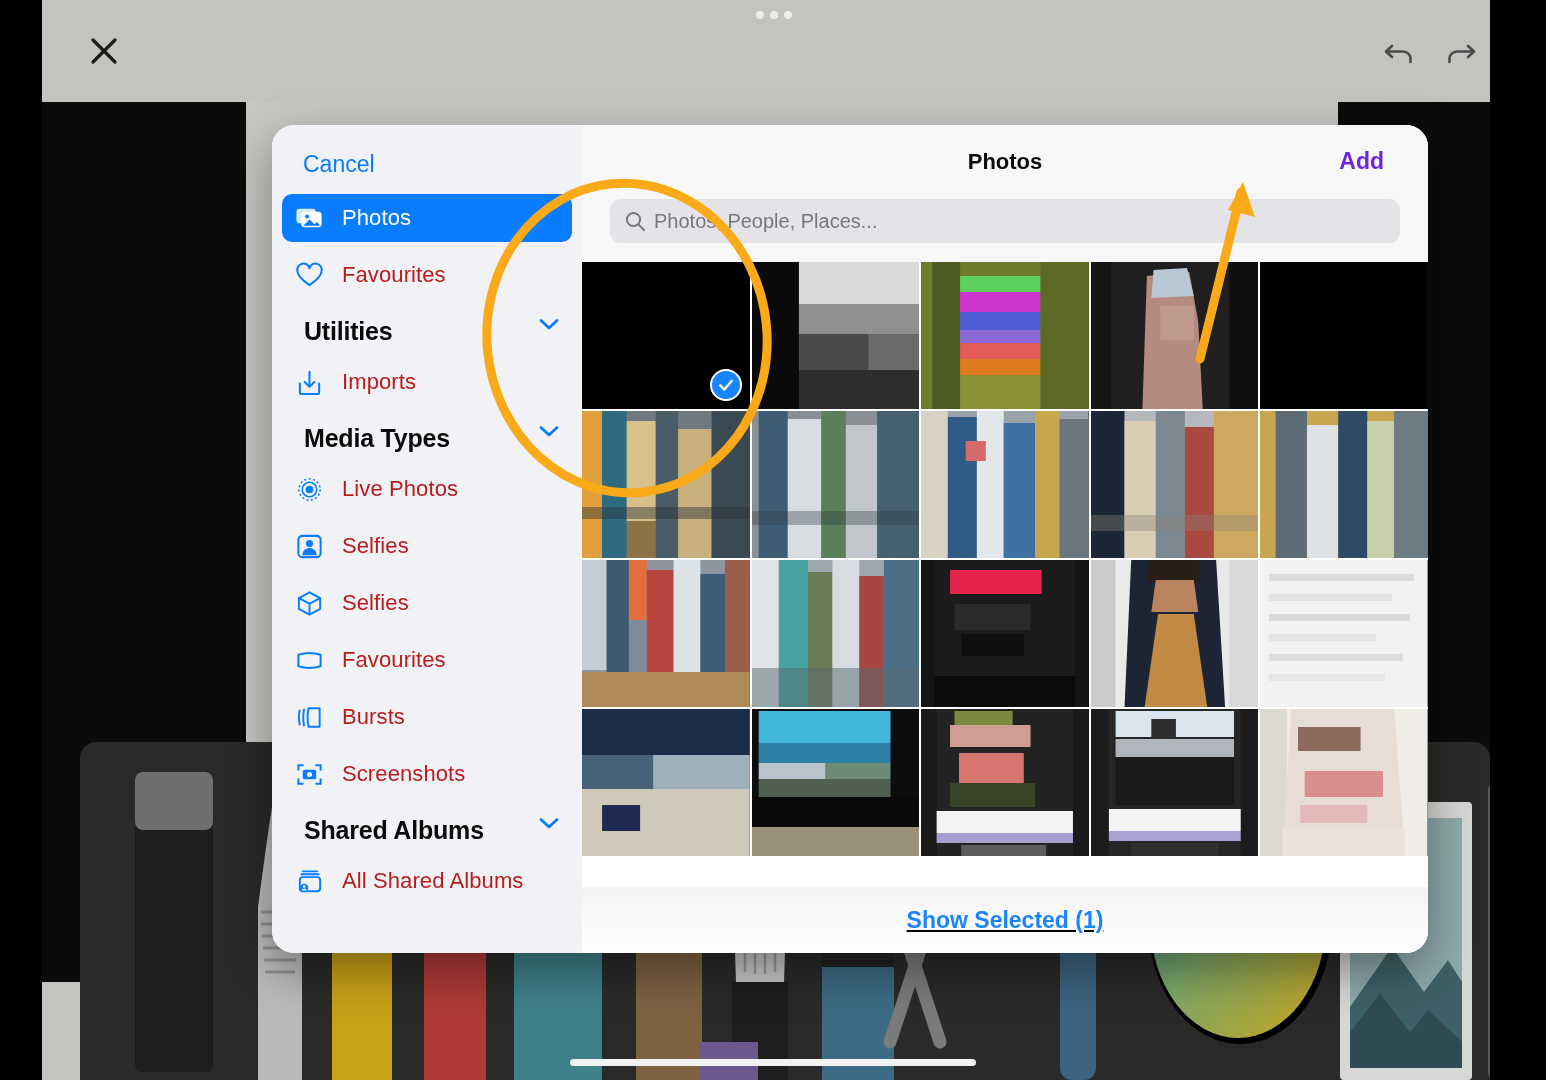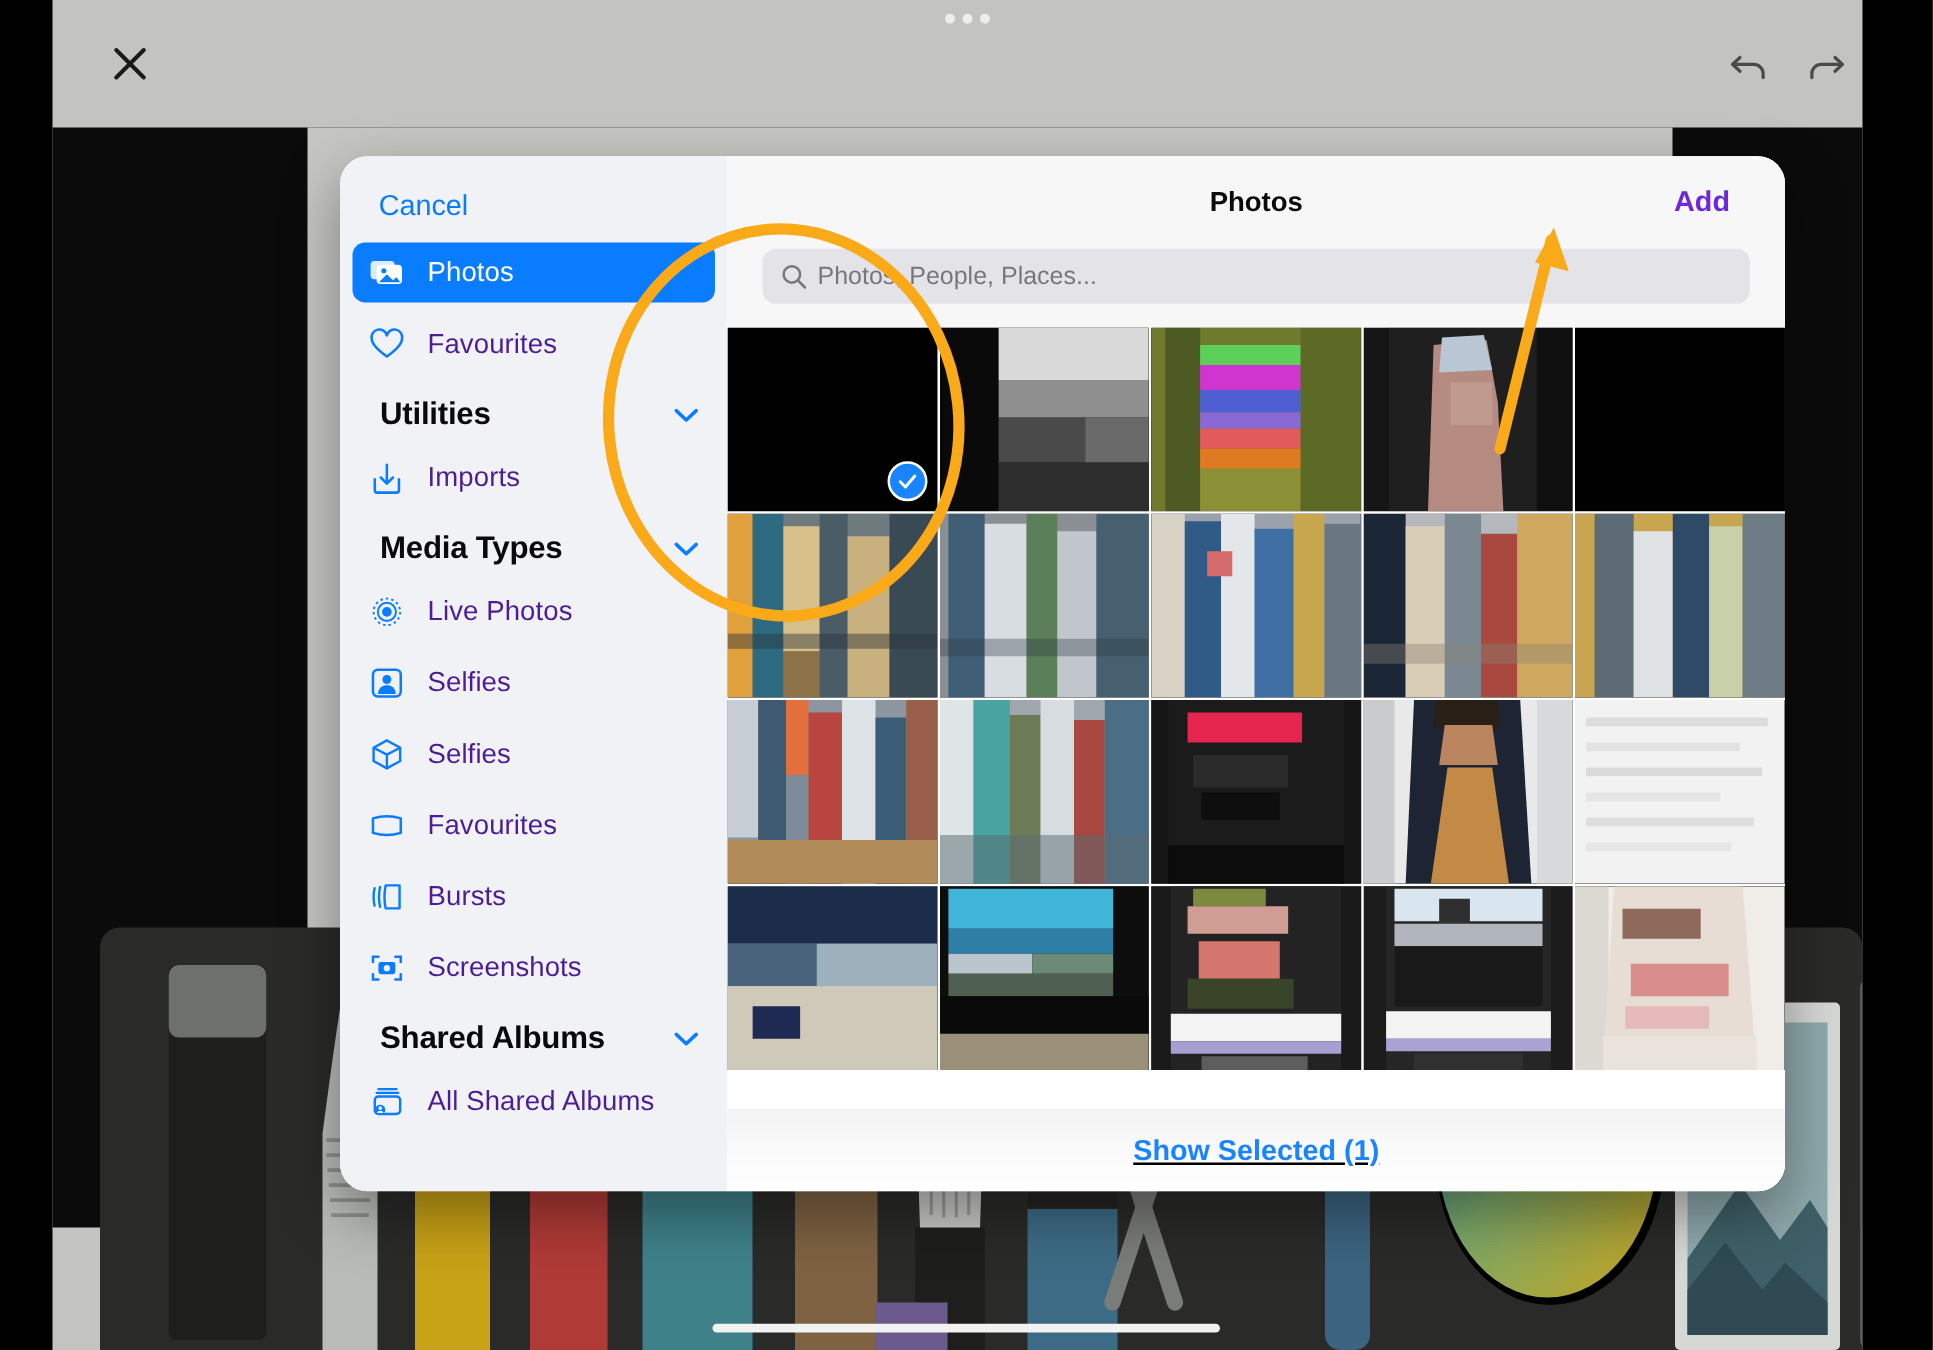--- a/index.html
+++ b/index.html
@@ -107,25 +107,25 @@
     border-radius: 10px;
     cursor: pointer;
   }
   .side-row.active { background: #0a7cff; }
   .side-row .ic {
     width: 30px; height: 30px;
     display: flex; align-items: center; justify-content: center;
     margin-right: 18px; flex: 0 0 30px;
   }
   .side-row .lbl {
-    font-size: 22px; color: #4c1d95; letter-spacing: .1px;
+    font-size: 22px; color: #b91c1c; letter-spacing: .1px;
   }
   .side-row.active .lbl { color: #fff; }
   .side-hdr {
-    display: flex; align-items: center; justify-content: space-between;
+    display: flex; justify-content: space-between;
     margin: 18px 22px 12px 32px;
   }
   .side-hdr .t {
     font-size: 25px; font-weight: bold; color: #0a0a0a;
     letter-spacing: -.2px;
   }
   .chev { width: 22px; height: 14px; }
 
   
   .pane {

